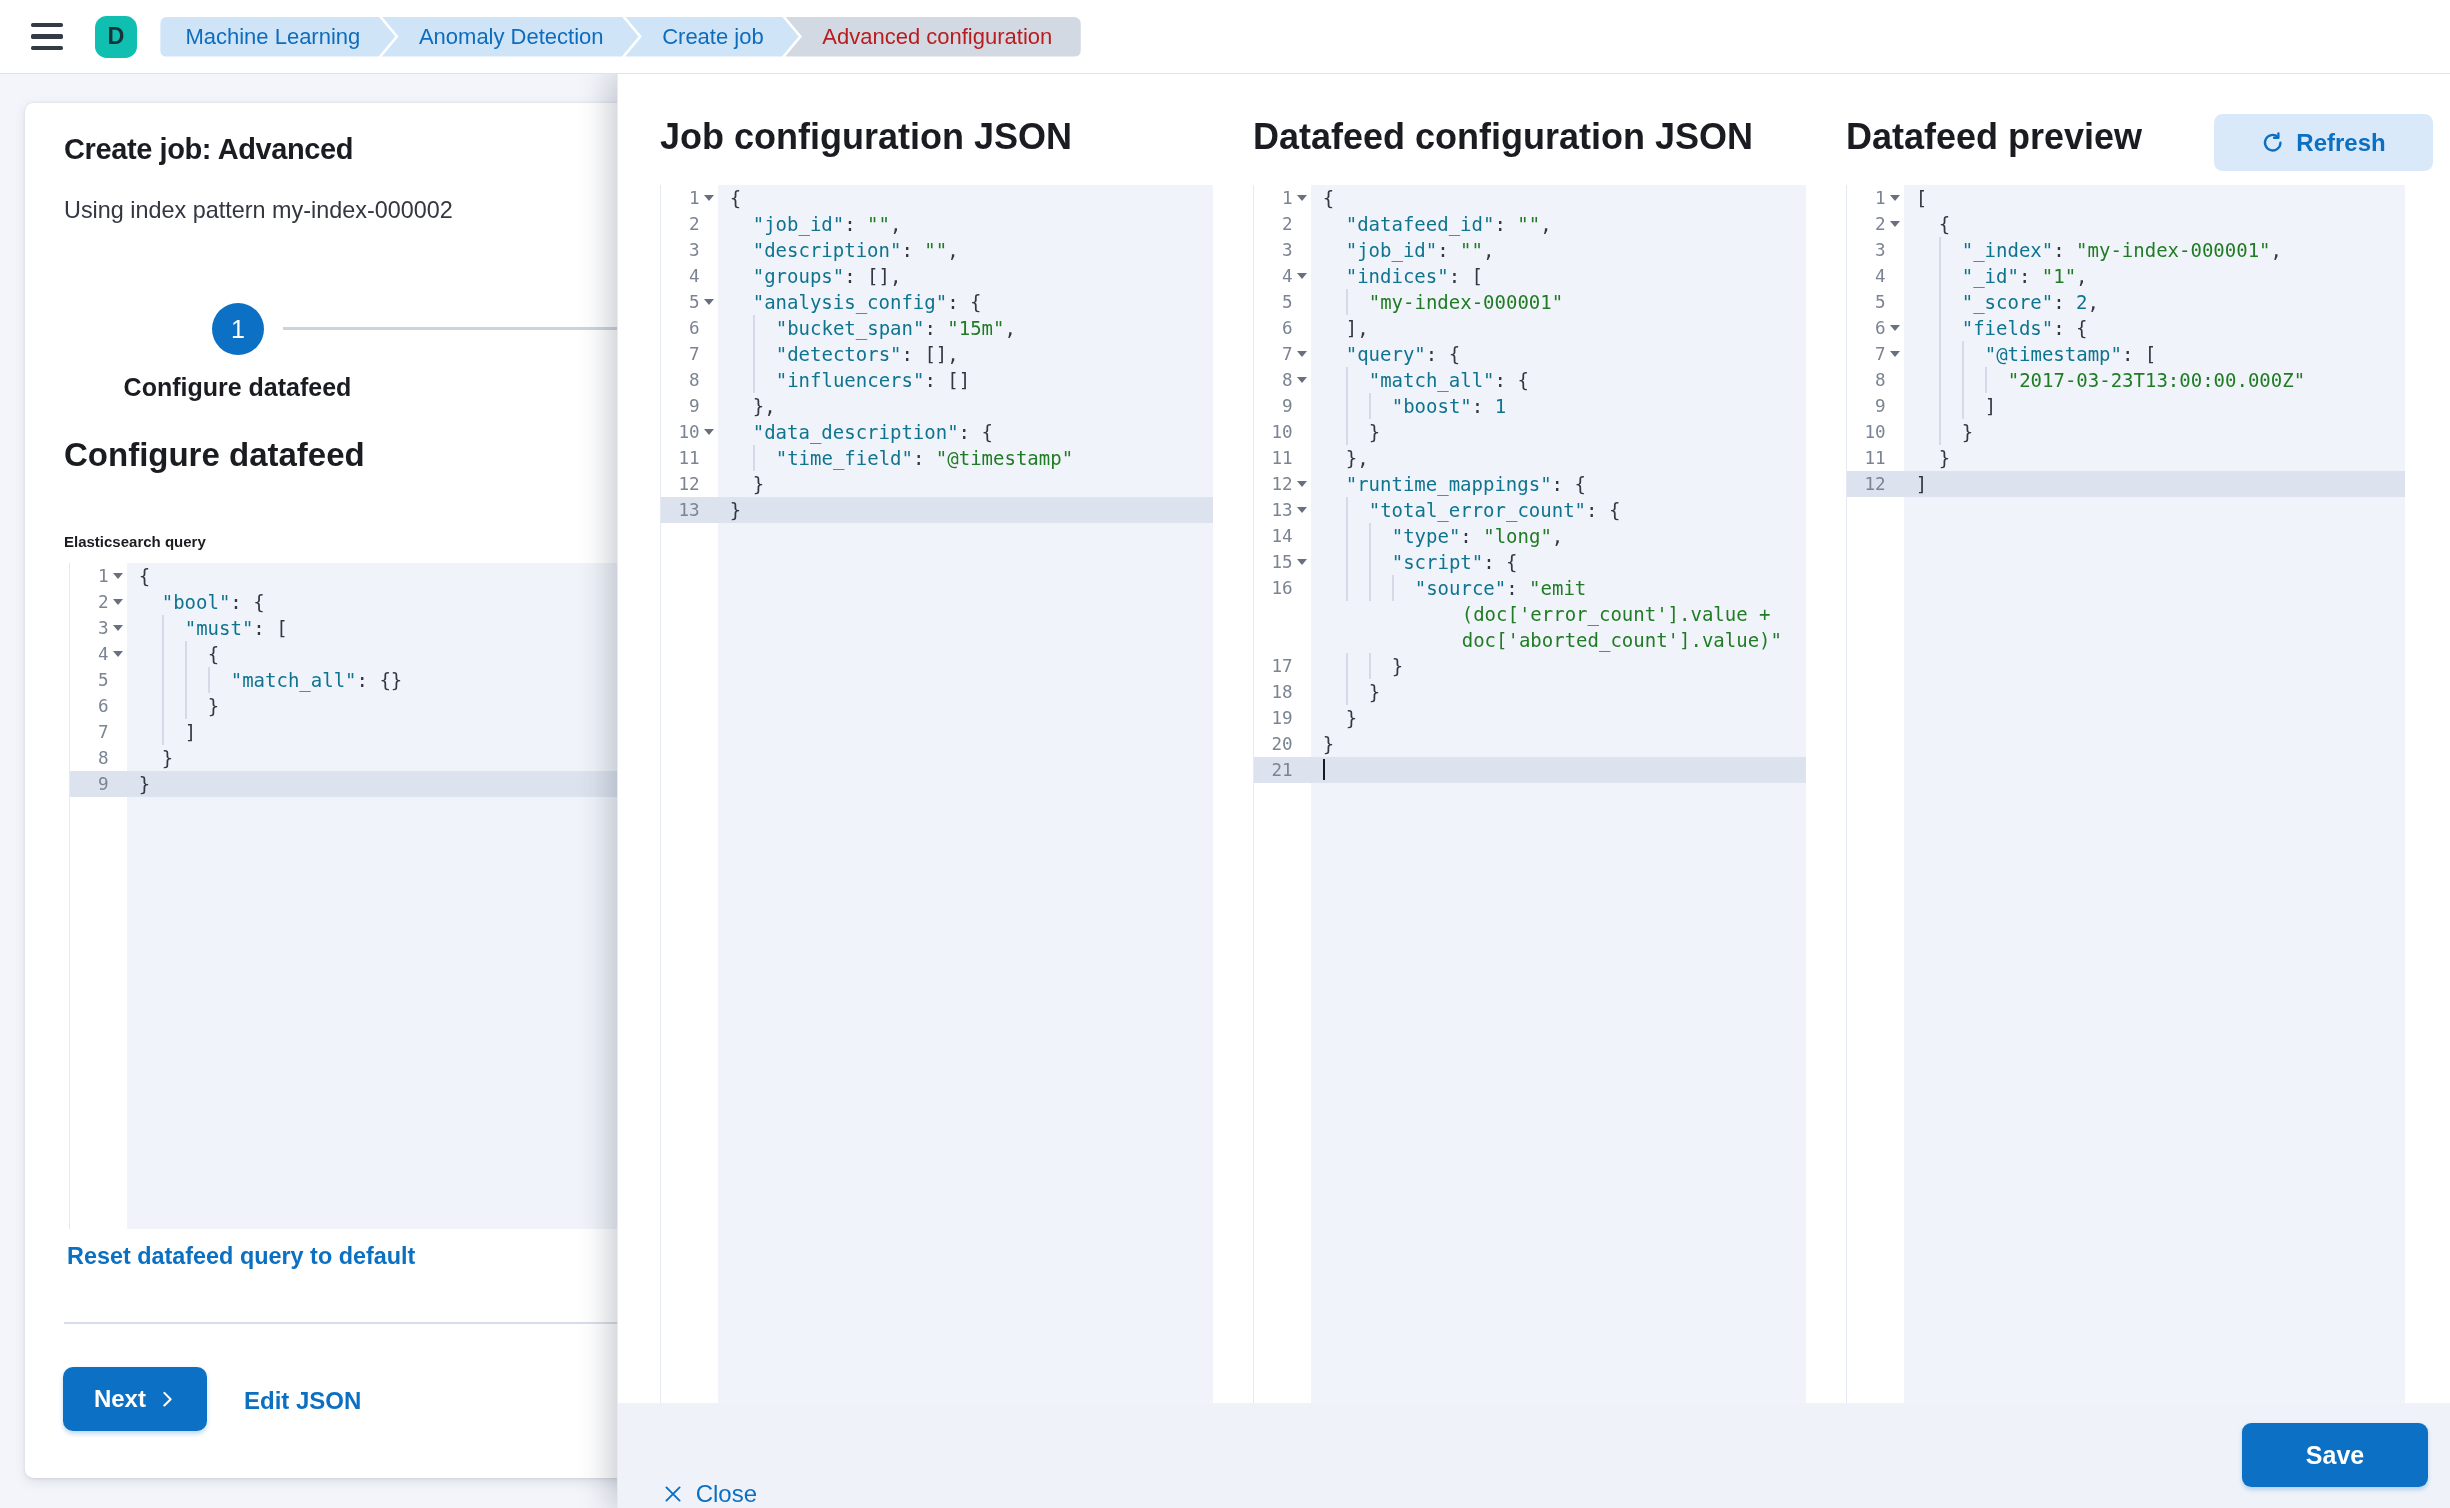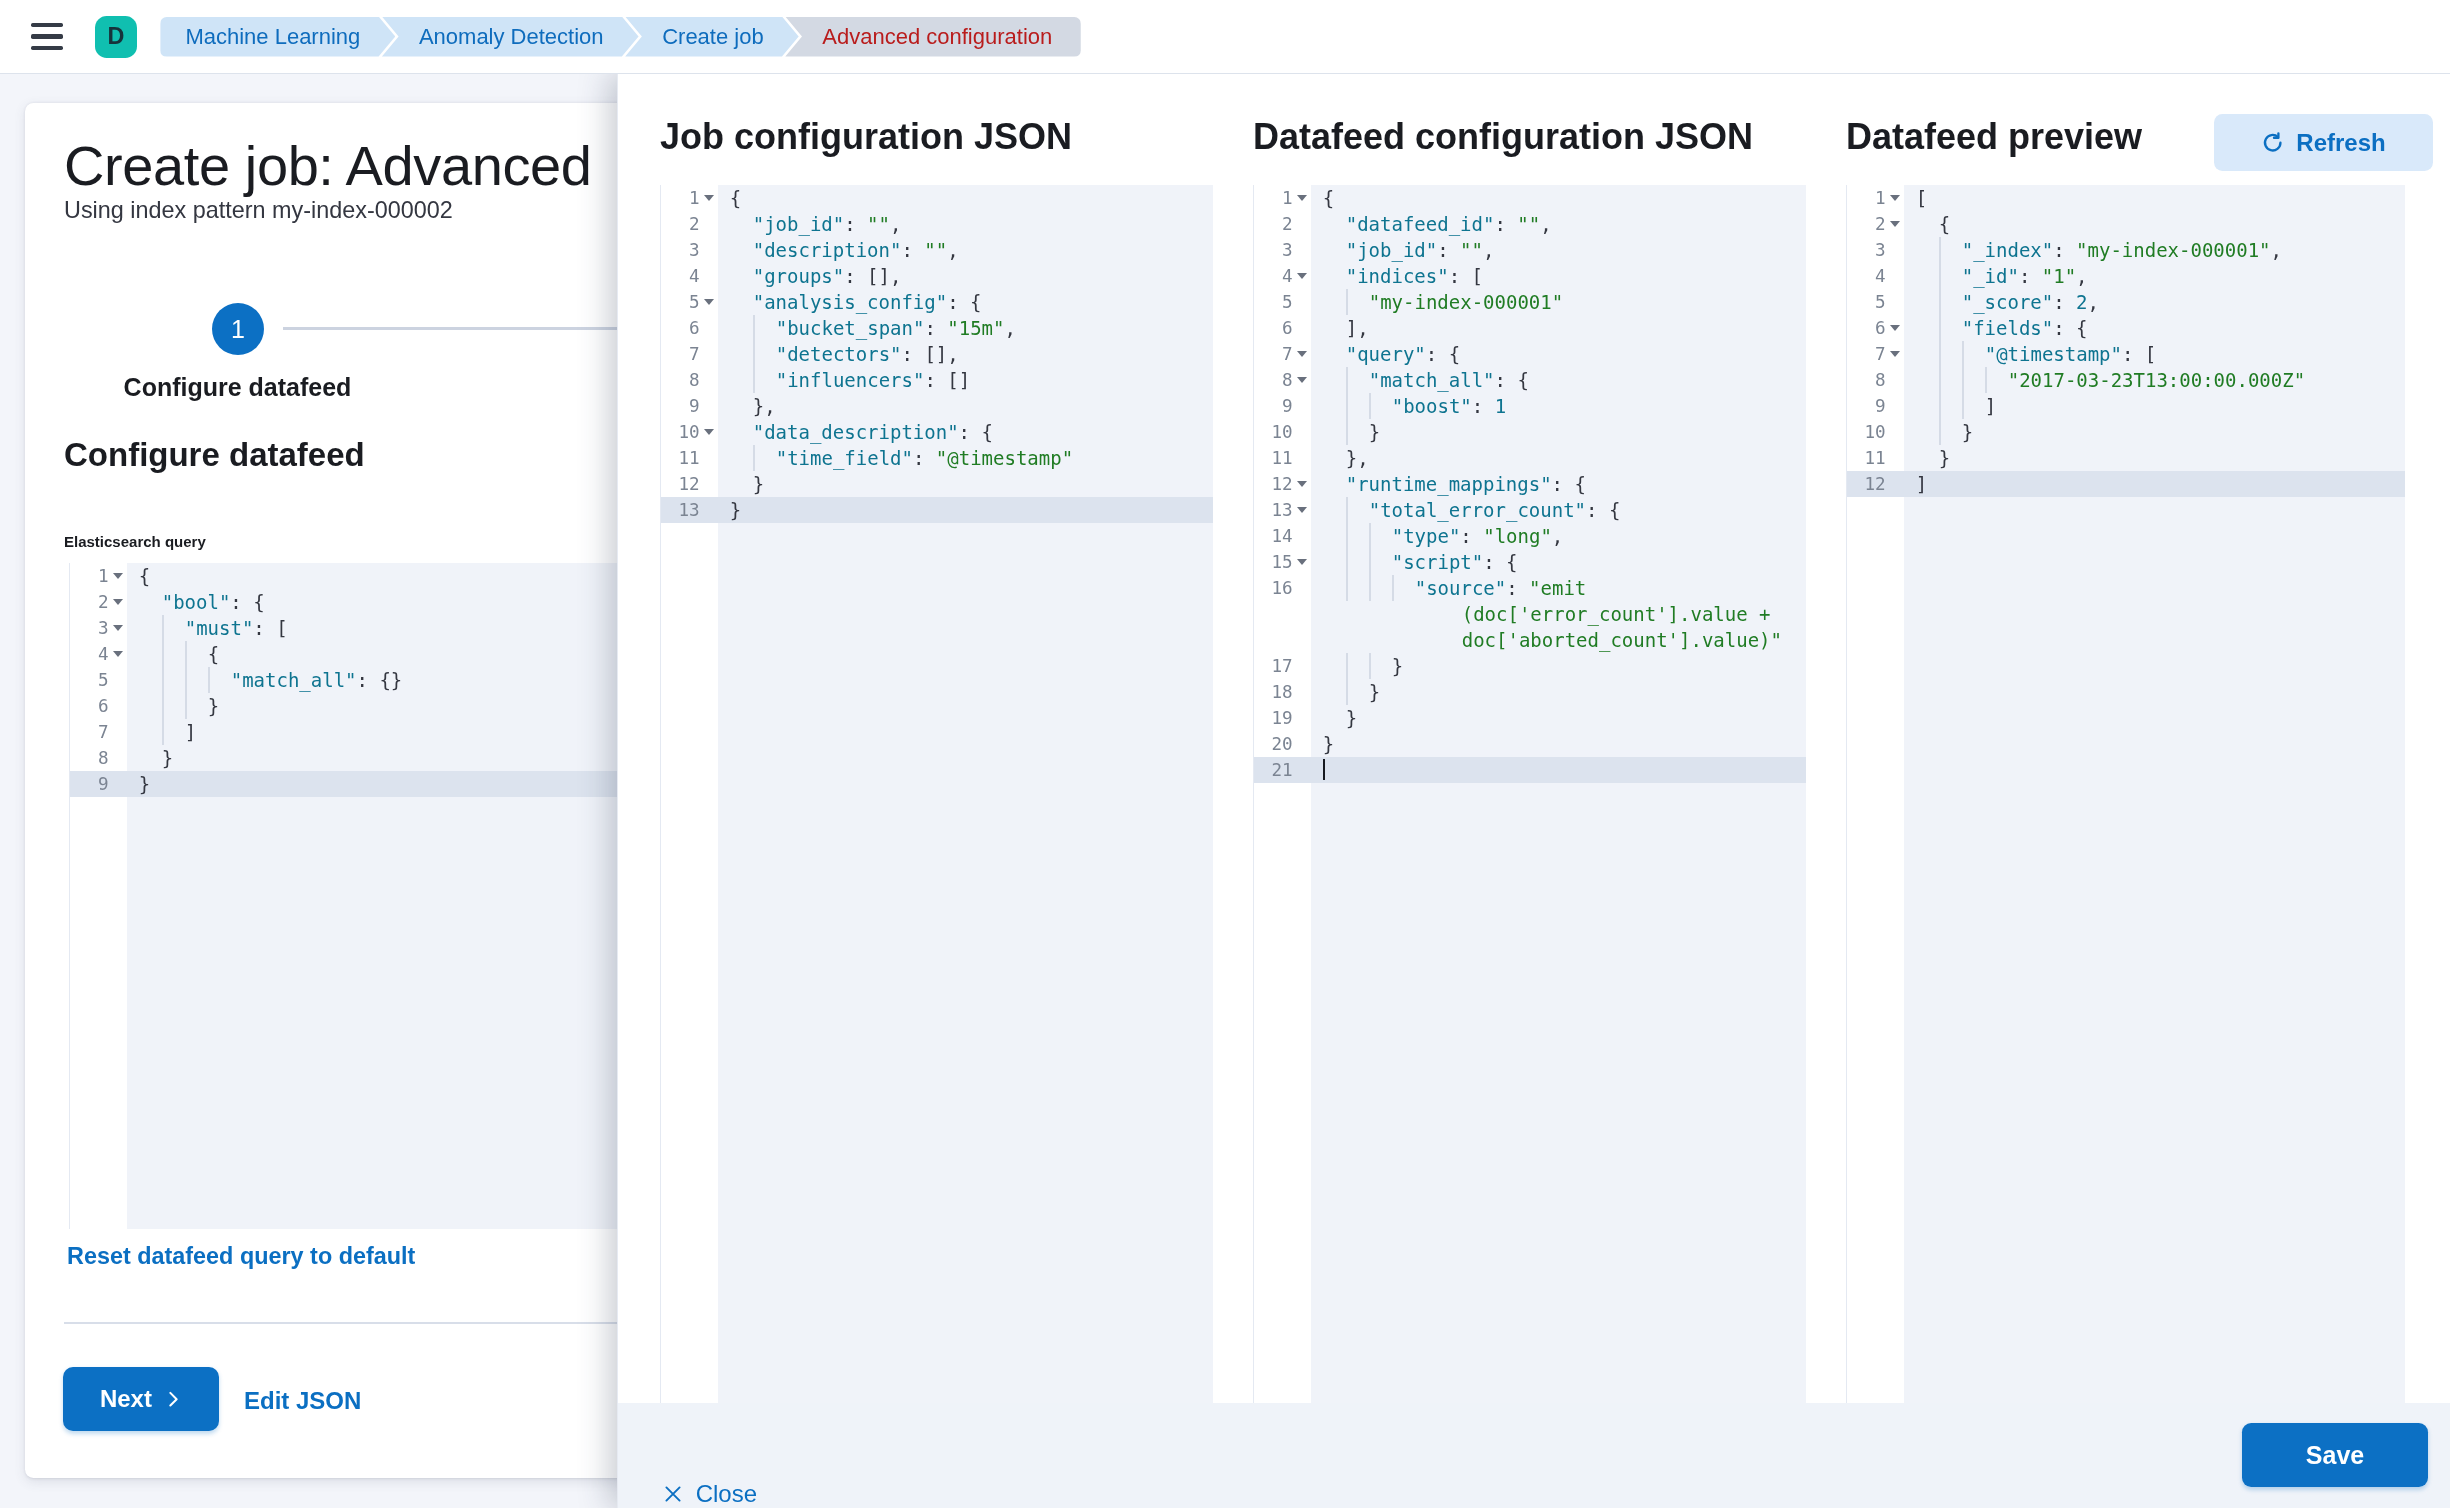--- a/index.html
+++ b/index.html
@@ -19,33 +19,33 @@
     color:#0e6cbd; background:#cfe4f7; padding:0 35px 0 37px; margin-left:-13.4px;
     clip-path:polygon(0 0, calc(100% - 16.7px) 0, 100% 50%, calc(100% - 16.7px) 100%, 0 100%, 16.7px 50%); }
   .crumb.first { margin-left:0; padding-left:25px; border-radius:6.7px 0 0 6.7px;
     clip-path:polygon(0 0, calc(100% - 16.7px) 0, 100% 50%, calc(100% - 16.7px) 100%, 0 100%); }
   .crumb.last { background:#d3d9e3; color:#b91c1c; font-weight:500; padding-right:28.5px; border-radius:0 6.7px 6.7px 0;
     clip-path:polygon(0 0, 100% 0, 100% 100%, 0 100%, 16.7px 50%); }
 
   
   #left-panel { position:absolute; left:25px; top:103px; width:1189px; height:1375px; background:#fff;
     border-radius:8.4px; box-shadow:0 3.3px 11.7px rgba(65,78,101,.12), 0 0.8px 2.5px rgba(65,78,101,.12); z-index:10; }
-  #lp-title { position:absolute; left:39px; top:30px; font-size:56px; font-weight:400; letter-spacing:-0.4px; }
+  #lp-title { position:absolute; left:39px; top:30px; font-size:29px; font-weight:700; letter-spacing:-0.4px; }
   #lp-subtitle { position:absolute; left:39px; top:94px; font-size:23.4px; color:#343741; }
   #step-line { position:absolute; left:258px; top:224px; right:0; height:2.5px; background:#ccd3e0; }
   #step-circle { position:absolute; left:187px; top:200px; width:52px; height:52px; border-radius:50%;
     background:#0c70c4; color:#fff; display:flex; align-items:center; justify-content:center;
     font-size:25px; font-weight:500; }
   #step-label { position:absolute; left:45px; top:270px; width:335px; text-align:center;
     font-size:25px; font-weight:700; }
   #lp-section { position:absolute; left:39px; top:333px; font-size:33px; font-weight:700; }
   #es-label { position:absolute; left:39px; top:430px; font-size:15px; font-weight:700; }
   #reset-link { position:absolute; left:42px; top:1140px; font-size:23.4px; font-weight:600; color:#0b6fc2; cursor:pointer; }
   #lp-divider { position:absolute; left:39px; right:0; top:1219px; height:1.7px; background:#d8dee9; }
-  #next-btn { position:absolute; left:38px; top:1264px; width:156px; height:64px; border:none; border-radius:10px;
+  #next-btn { position:absolute; left:38px; top:1264px; width:144px; height:64px; border:none; border-radius:10px;
     background:#0c70c4; color:#fff; font-size:24px; font-weight:600; display:flex; align-items:center;
     justify-content:center; gap:11.7px; cursor:pointer; font-family:inherit;
     box-shadow:0 2.5px 4.2px rgba(12,112,196,.25); }
   #edit-json-link { position:absolute; left:219px; top:1284px; font-size:24px; font-weight:600; color:#0b6fc2; cursor:pointer; }
 
   
   #flyout { position:absolute; left:617px; top:74px; width:1833px; bottom:0; background:#fff; z-index:20;
     box-shadow:-8.4px 0 28.5px rgba(42,55,78,.25); border-left:0.8px solid #e6eaf2; }
   .col-heading { position:absolute; top:42px; font-size:36px; font-weight:700; }
   #refresh-btn { position:absolute; left:1596px; top:40px; width:219px; height:57px; border:none; border-radius:8.4px;

